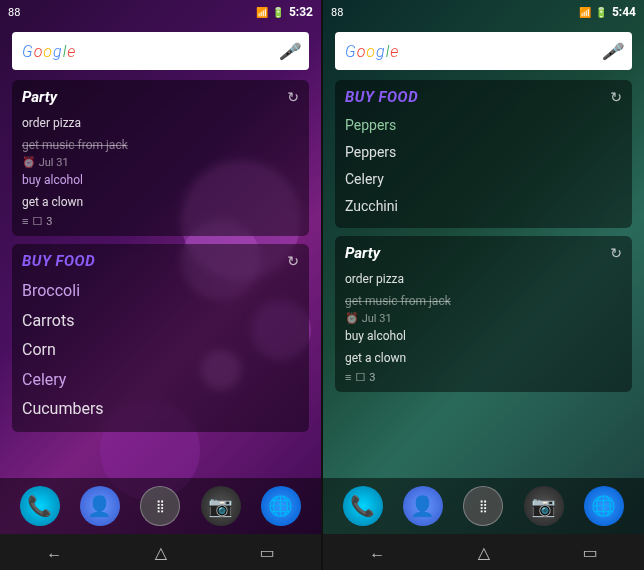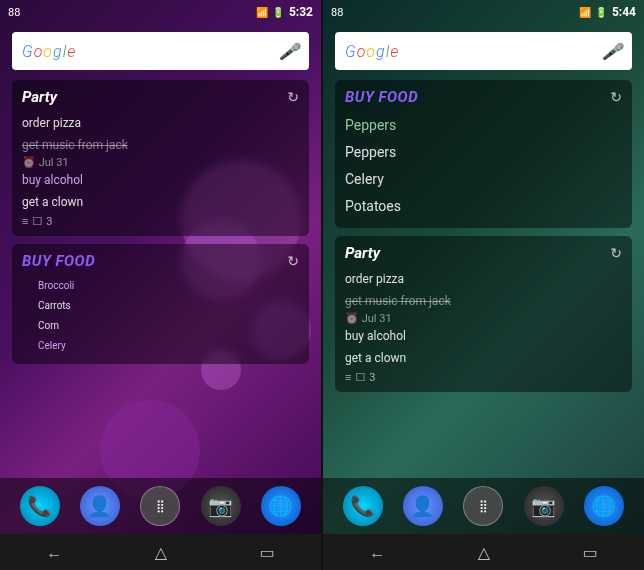--- a/index.html
+++ b/index.html
@@ -143,24 +143,23 @@
     .task-clown-meta {
       display: flex;
       align-items: center;
       gap: 4px;
       color: rgba(255,255,255,0.6);
       font-size: 11px;
       margin-top: 2px;
     }
 
     .food-item {
-      font-size: 10px;
+      font-size: 16px;
       padding: 2px 0;
       line-height: 1.6;
-      margin-left: 16px;
     }
     .food-item.highlighted { color: #c8a0e8; }
     .food-item.normal { color: rgba(255,255,255,0.85); }
 
     
     .dock {
       position: absolute;
       bottom: 36px;
       left: 0; right: 0;
       height: 56px;
@@ -274,20 +273,21 @@
 
     <div class="widget">
       <div class="widget-header">
         <span class="widget-title buy-food">BUY FOOD</span>
         <span class="refresh-icon">↻</span>
       </div>
       <div class="food-item highlighted">Broccoli</div>
       <div class="food-item normal">Carrots</div>
       <div class="food-item normal">Corn</div>
       <div class="food-item highlighted">Celery</div>
+      <div class="food-item normal">Cucumbers</div>
     </div>
   </div>
 
   <div class="dock">
     <div class="dock-icon phone">📞</div>
     <div class="dock-icon contacts">👤</div>
     <div class="dock-icon apps" style="color:white;font-size:12px">⣿</div>
     <div class="dock-icon camera">📷</div>
     <div class="dock-icon browser">🌐</div>
   </div>
@@ -323,21 +323,21 @@
     </div>
 
     <div class="widget">
       <div class="widget-header">
         <span class="widget-title buy-food">BUY FOOD</span>
         <span class="refresh-icon">↻</span>
       </div>
       <div class="food-item-right hl">Peppers</div>
       <div class="food-item-right normal">Peppers</div>
       <div class="food-item-right normal">Celery</div>
-      <div class="food-item-right normal">Potatoes</div>
+      <div class="food-item-right normal">Zucchini</div>
     </div>
 
     <div class="widget">
       <div class="widget-header">
         <span class="widget-title">Party</span>
         <span class="refresh-icon">↻</span>
       </div>
       <div class="task-item">order pizza</div>
       <div class="task-item strikethrough">get music from jack</div>
       <div class="task-meta">

